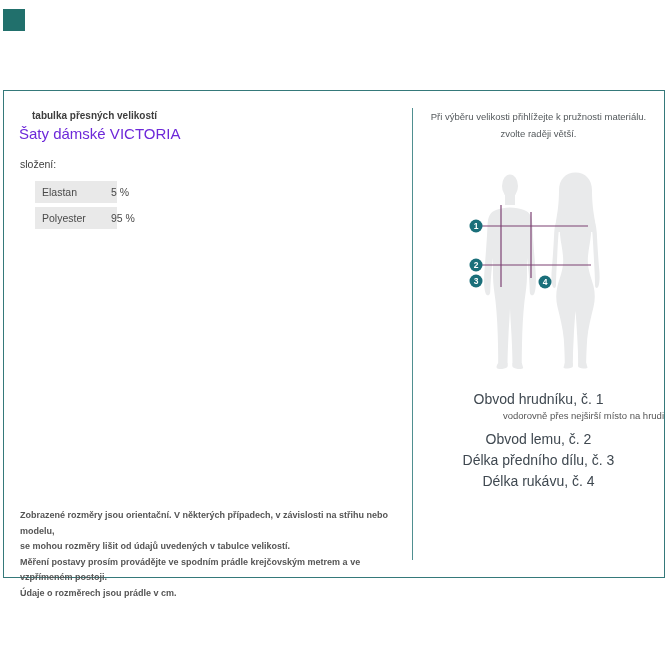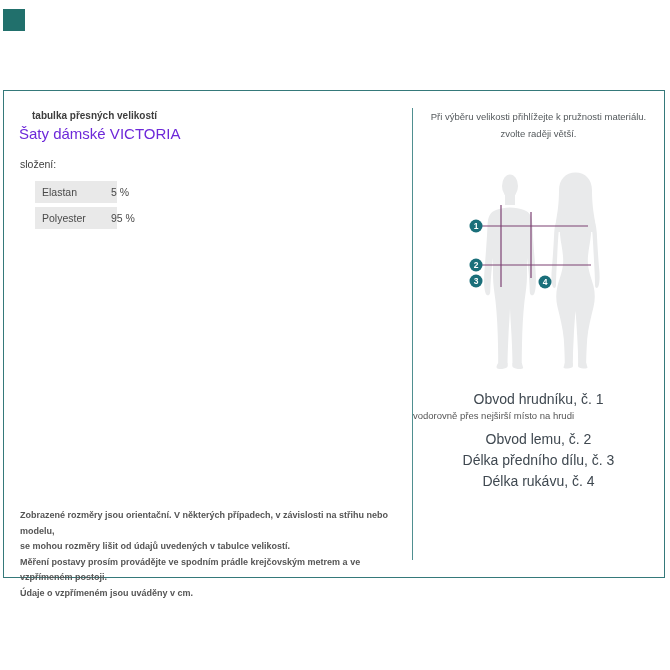--- a/index.html
+++ b/index.html
@@ -21,21 +21,21 @@
     background:#e9e9e9;padding-left:7px;box-sizing:border-box;margin-left:15px;}
   .comp-percent{position:absolute;left:91px;top:0;height:22px;line-height:22px;}
   .footnote{position:absolute;left:20px;top:508px;width:390px;font-size:9px;line-height:15.5px;color:#555;font-weight:bold;}
 
   
   .advice{position:absolute;left:413px;top:109px;width:251px;text-align:center;
     font-size:9.5px;line-height:16.5px;color:#54595c;}
   .figure-svg{position:absolute;left:460px;top:165px;}
   .measure-label{position:absolute;left:413px;width:251px;text-align:center;
     font-size:14px;font-weight:normal;color:#3f4850;}
-  .measure-sublabel{position:absolute;left:413px;width:251px;text-align:left;
+  .measure-sublabel{position:absolute;left:413px;width:251px;text-align:right;
     font-size:9.5px;font-weight:normal;color:#555;}
   .m1{top:391px;} .msub{top:410px;} .m2{top:431px;} .m3{top:452px;} .m4{top:473px;}
 
   .sil{fill:#e9eaeb;}
   .mline{stroke:#7c4173;stroke-width:1.2;fill:none;}
   .marker{fill:#1a6f7a;}
   .marker-num{fill:#ffffff;font-size:8.5px;font-weight:bold;text-anchor:middle;
     font-family:"Liberation Sans","DejaVu Sans",sans-serif;}
 </style>
 </head>
@@ -60,21 +60,21 @@
     <div class="comp-row">
       <div class="comp-material">Polyester</div>
       <div class="comp-percent">95 %</div>
     </div>
   </div>
 
   <div class="footnote">
     <div>Zobrazené rozměry jsou orientační. V některých případech, v závislosti na střihu nebo modelu,</div>
     <div>se mohou rozměry lišit od údajů uvedených v tabulce velikostí.</div>
     <div>Měření postavy prosím provádějte ve spodním prádle krejčovským metrem a ve vzpřímeném postoji.</div>
-    <div>Údaje o vzpřímeném jsou uváděny v cm.</div>
+    <div>Údaje o rozměrech jsou prádle v cm.</div>
   </div>
 
   <div class="advice">
     <div>Při výběru velikosti přihlížejte k pružnosti materiálu.</div>
     <div>zvolte raději větší.</div>
   </div>
 
   <svg class="figure-svg" width="150" height="212" viewBox="0 0 150 212">
 
     <g>

